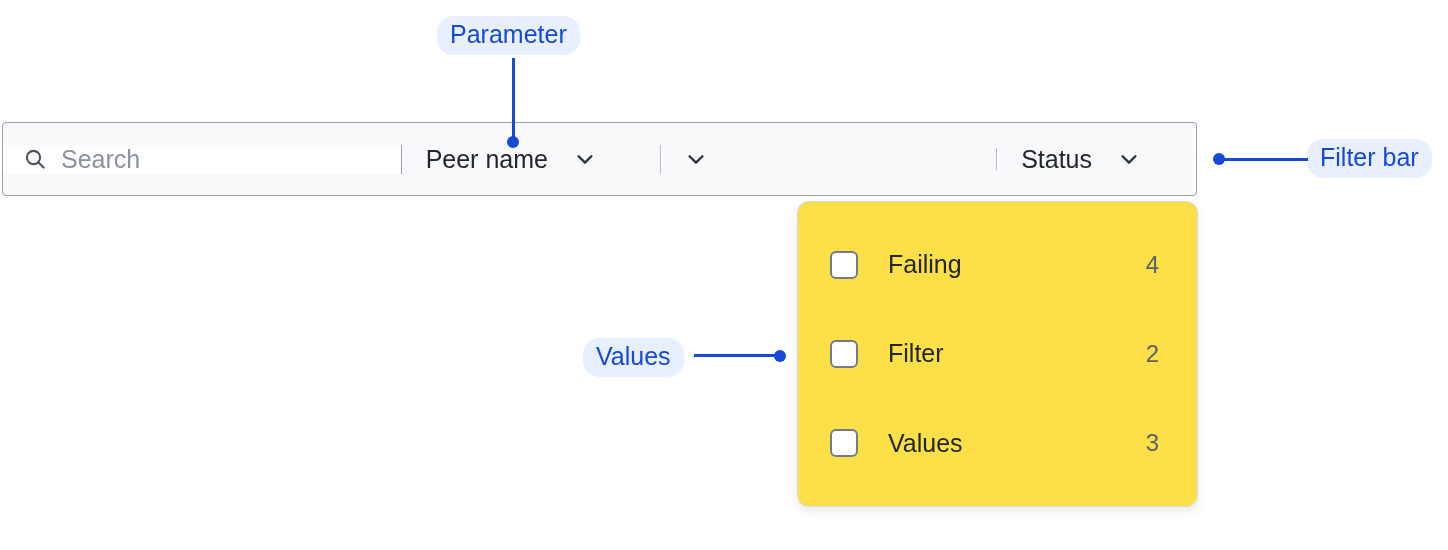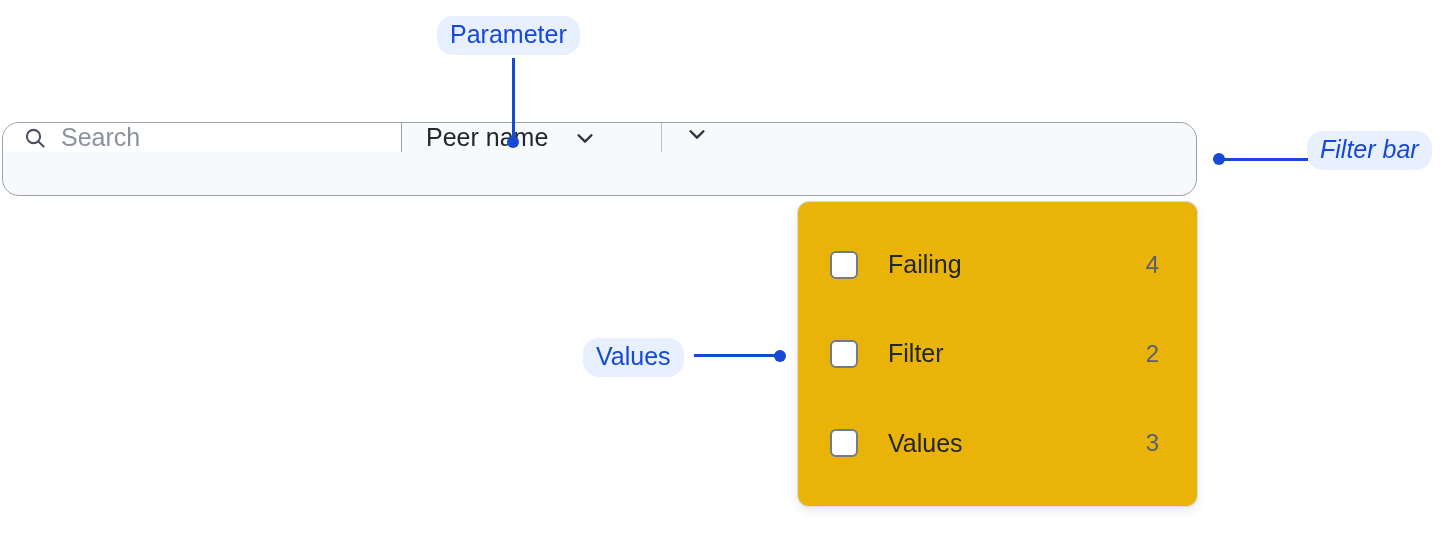--- a/index.html
+++ b/index.html
@@ -17,23 +17,23 @@
   }
 
   
   .filter-bar {
     position: absolute;
     left: 2px;
     top: 122px;
     width: 1195px;
     height: 74px;
     display: flex;
-    align-items: flex-start;
+    align-items: center;
     border: 1.6px solid #9aa0ad;
-    border-radius: 17px;
+    border-radius: 4px;
     box-sizing: border-box;
     background: #f8f9fa;
     overflow: hidden;
   }
   .search-cell {
     width: 399px;
     background: #ffffff;
     display: flex;
     align-items: center;
     gap: 14px;
@@ -87,21 +87,21 @@
   .cell-status    { width: 199px; }
 
   
   .dropdown {
     position: absolute;
     left: 797px;
     top: 201px;
     width: 401px;
     height: 306px;
     box-sizing: border-box;
-    background: #eab308;
+    background: #fde047;
     border: 1.4px solid #d7dae1;
     border-radius: 12px;
     box-shadow: 0 4px 10px rgba(30,35,50,0.10);
     padding: 18px 0;
     display: flex;
     flex-direction: column;
     justify-content: space-around;
   }
   .dd-row {
     display: flex;
@@ -138,21 +138,21 @@
     background: #e8efff;
     color: #1549d6;
     font-size: 25px;
     border-radius: 16px;
     padding: 5px 13px 8px 13px;
     white-space: nowrap;
     line-height: 1.05;
   }
   .anno-parameter { left: 437px; top: 16px; }
   .anno-values    { left: 583px; top: 338px; }
-  .anno-filterbar { left: 1307px; top: 131px; font-style: italic; }
+  .anno-filterbar { left: 1307px; top: 139px; }
 
   .conn {
     position: absolute;
     background: #1549d6;
   }
   .conn-v {
     width: 3px;
   }
   .conn-h {
     height: 3px;
@@ -202,20 +202,28 @@
   </div>
 
   <div class="filter-cell cell-partition">
     <span class="chev">
       <svg viewBox="0 0 24 24" width="22" height="22" fill="none" stroke="currentColor" stroke-width="2.6" stroke-linecap="round" stroke-linejoin="round">
         <polyline points="5,9 12,16 19,9"></polyline>
       </svg>
     </span>
   </div>
 
+  <div class="filter-cell cell-status">
+    <span class="label">Status</span>
+    <span class="chev">
+      <svg viewBox="0 0 24 24" width="22" height="22" fill="none" stroke="currentColor" stroke-width="2.6" stroke-linecap="round" stroke-linejoin="round">
+        <polyline points="5,9 12,16 19,9"></polyline>
+      </svg>
+    </span>
+  </div>
 </div>
 
 <div class="dropdown">
 
   <div class="dd-row">
     <span class="checkbox"></span>
     <span class="dd-label">Failing</span>
     <span class="dd-count">4</span>
   </div>
 

